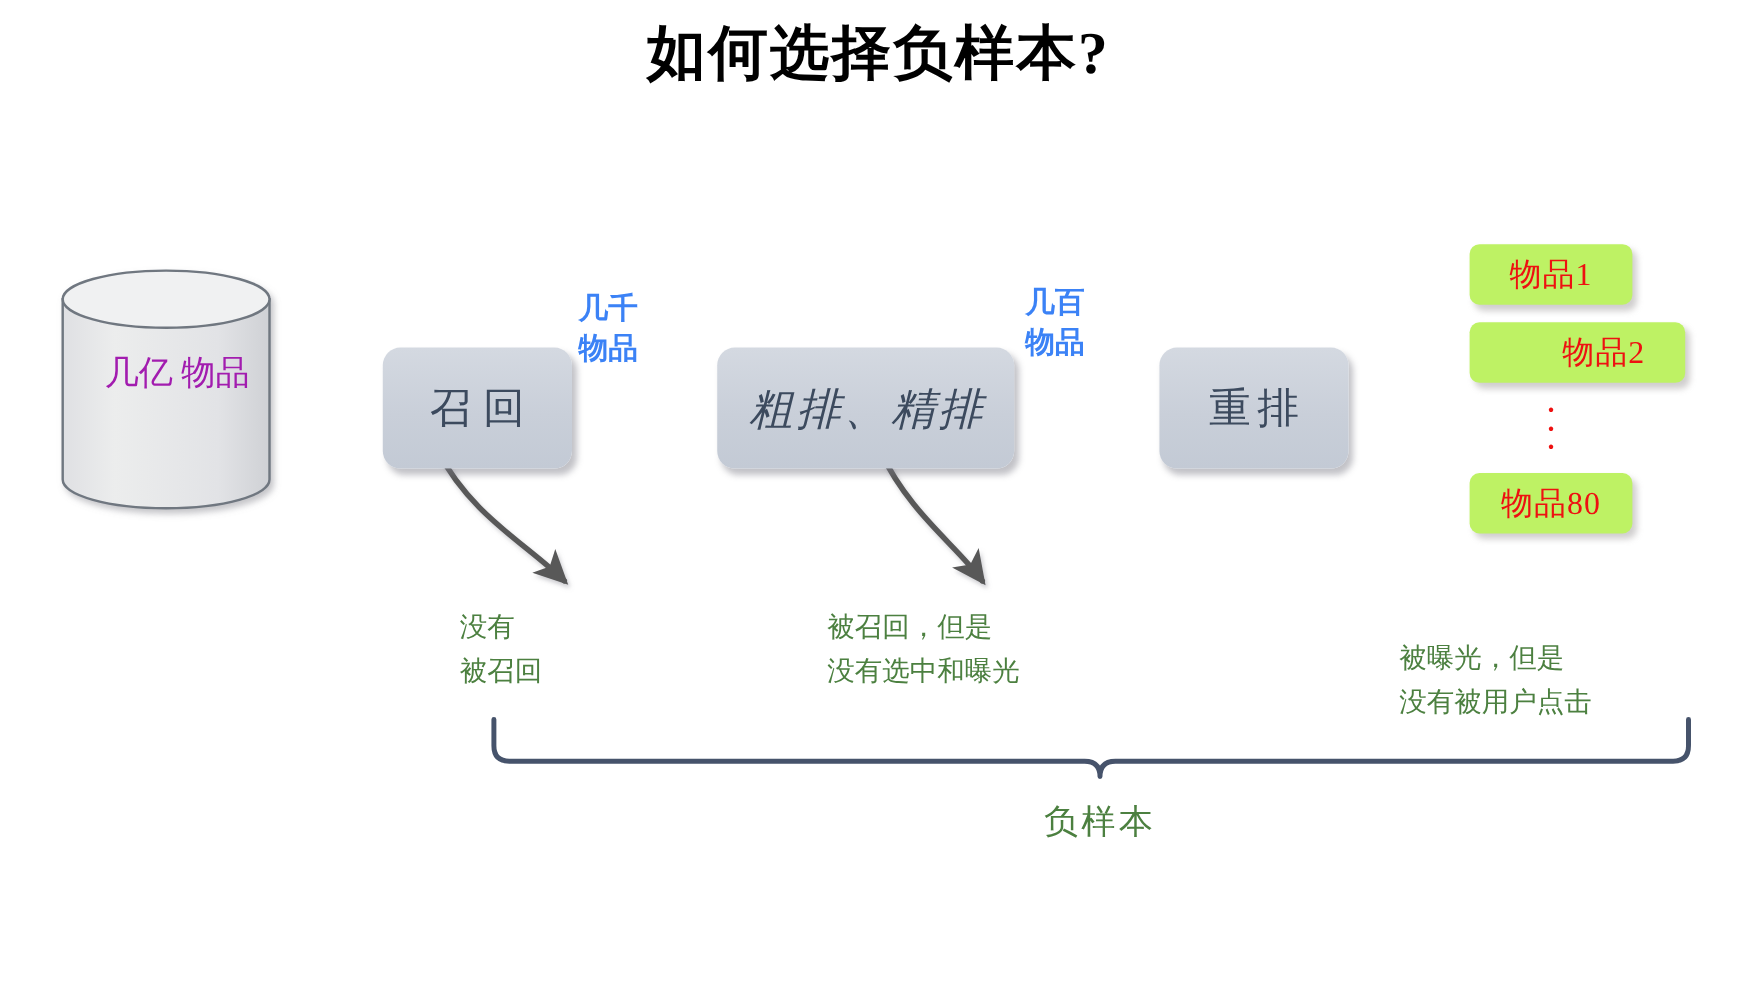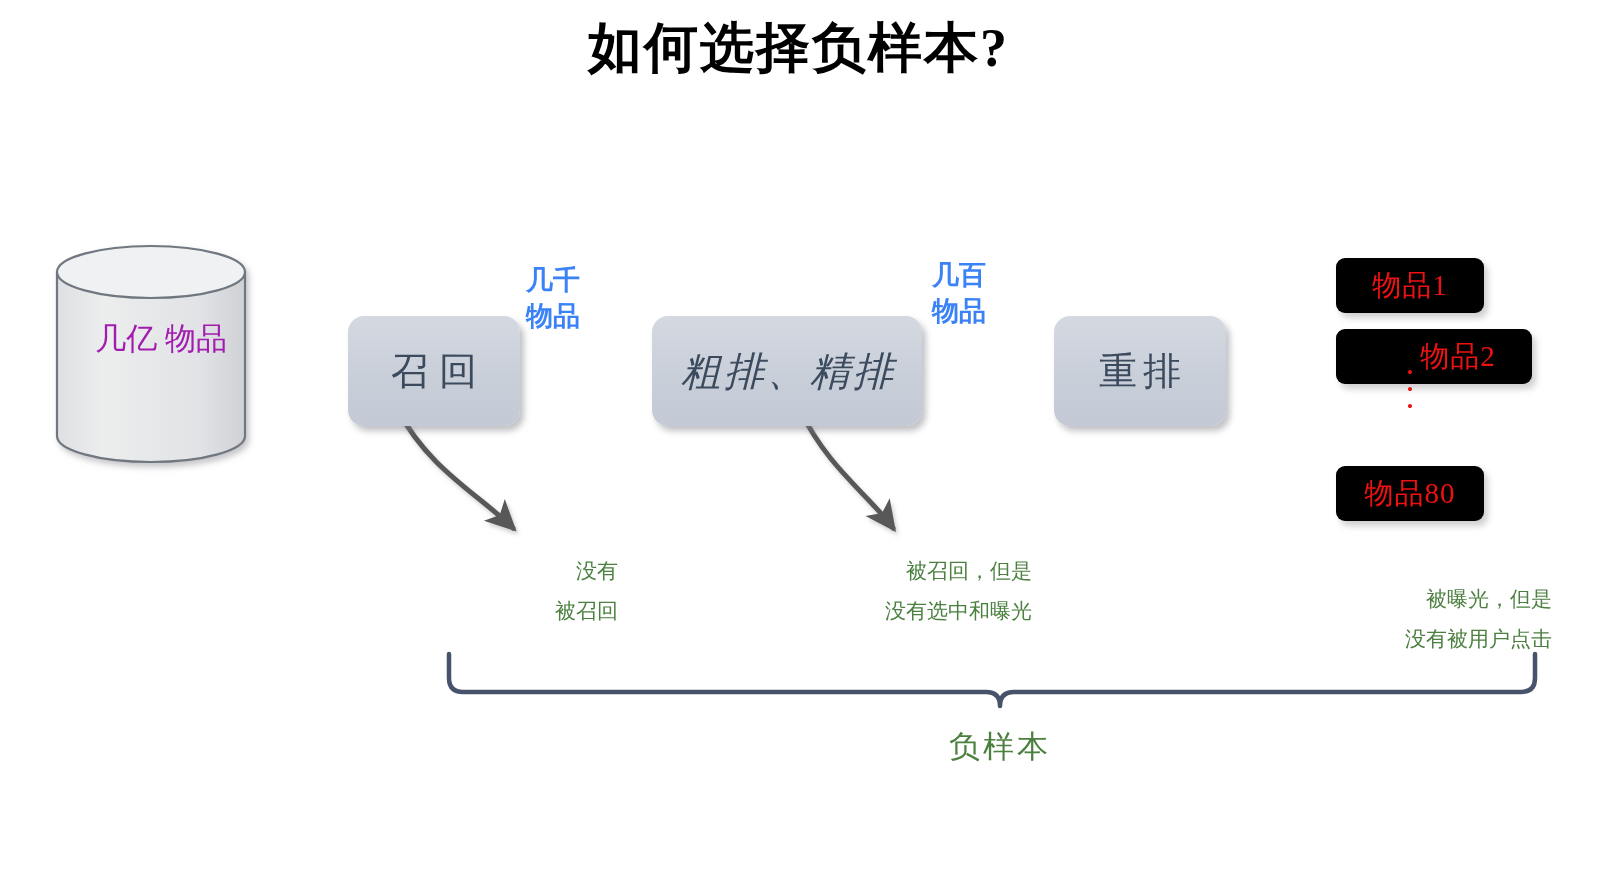--- a/index.html
+++ b/index.html
@@ -74,53 +74,52 @@
     text-align: left;
     font-family: "Liberation Serif", "DejaVu Serif", serif;
     white-space: pre-line;
     font-weight: bold;
   }
   #flow-count-0 { left: 526px; top: 262px; width: 124px; }
   #flow-count-1 { left: 932px; top: 257px; width: 124px; }
 
   
   .item-box {
-    background: #000000;
+    background: #bef264;
     border-radius: 9px;
     box-shadow: 4px 5px 6px rgba(140,135,135,0.4);
     display: flex;
     align-items: center;
     justify-content: center;
     color: #ee1111;
     font-size: 29px;
     font-family: "Liberation Serif", "DejaVu Serif", serif;
     white-space: nowrap;
     letter-spacing: 1px;
-    margin-top: 36px;
   }
   #item-0 { left: 1336px; top: 222px; width: 148px; height: 55px; }
   #item-1 { left: 1336px; top: 293px; width: 148px; height: 55px; padding-left: 48px; }
   #item-2 { left: 1336px; top: 430px; width: 148px; height: 55px; }
 
   #item-ellipsis {
     left: 1336px; top: 364px;
     width: 148px;
     text-align: center;
     color: #ee1111;
     font-size: 17px;
     line-height: 17px;
   }
   #item-ellipsis span { display: block; }
 
   
   .note {
     color: #4c8040;
-    font-size: 21px;
+    font-size: 25px;
     line-height: 40px;
-    text-align: right;
+    text-align: left;
     white-space: pre-line;
     font-family: "Liberation Serif", "DejaVu Serif", serif;
   }
   #note-0 { left: 418px; top: 551px; width: 200px; }
   #note-1 { left: 752px; top: 551px; width: 280px; }
   #note-2 { left: 1272px; top: 559px; width: 280px; margin-top: 20px; }
 
   #bracket-label {
     left: 870px; top: 726px;
     width: 260px;

